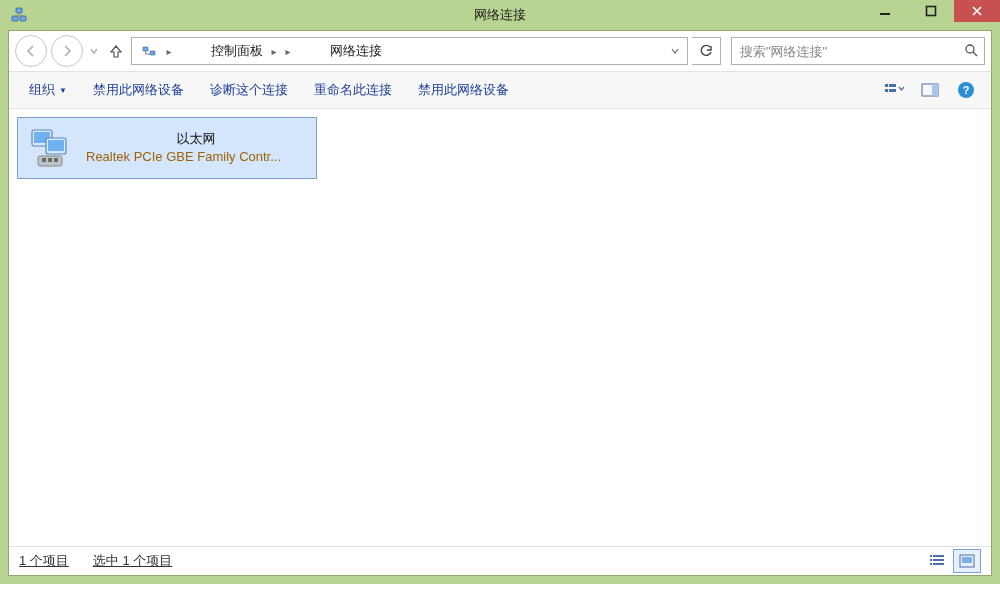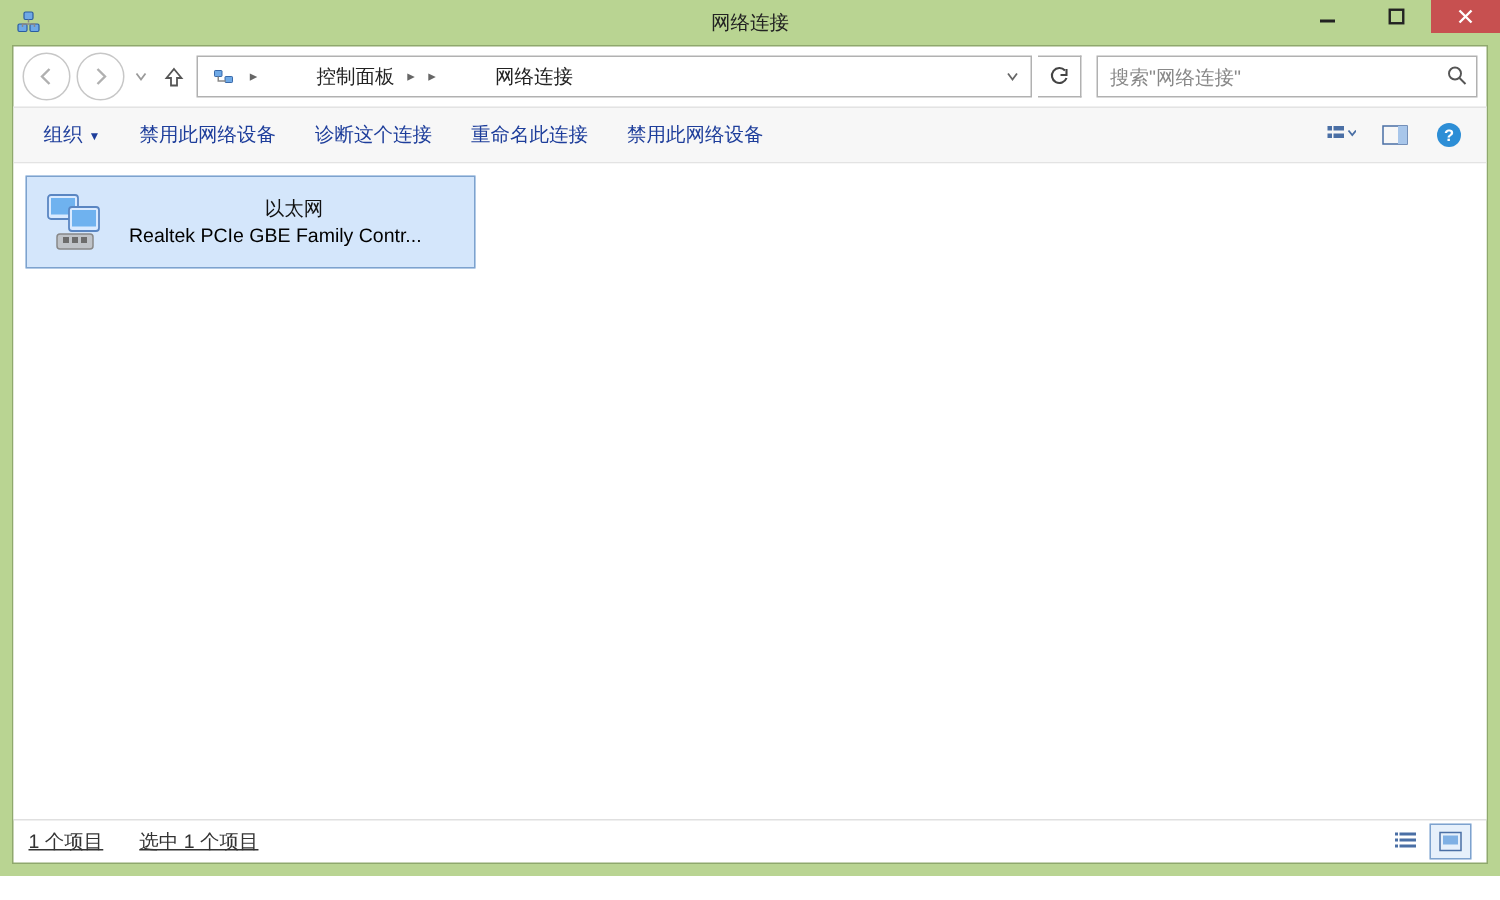--- a/index.html
+++ b/index.html
@@ -241,21 +241,21 @@
     margin-right: 10px;
     display:flex;align-items:center;justify-content:center;
   }
   .conn-text {
     flex:1;
     overflow: hidden;
     line-height: 1.35;
   }
   .conn-name { color: #111; text-align: center; }
   .conn-sub  { color: #565656; }
-  .conn-dev  { color: #000000; white-space: nowrap; overflow: hidden; text-overflow: ellipsis; }
+  .conn-dev  { color: #a16207; white-space: nowrap; overflow: hidden; text-overflow: ellipsis; }
 
   
   .statusbar {
     height: 28px;
     border-top: 1px solid #e0e0e0;
     display: flex;
     align-items: center;
     padding: 0 10px;
     font-size: 13px;
     color: #333;

